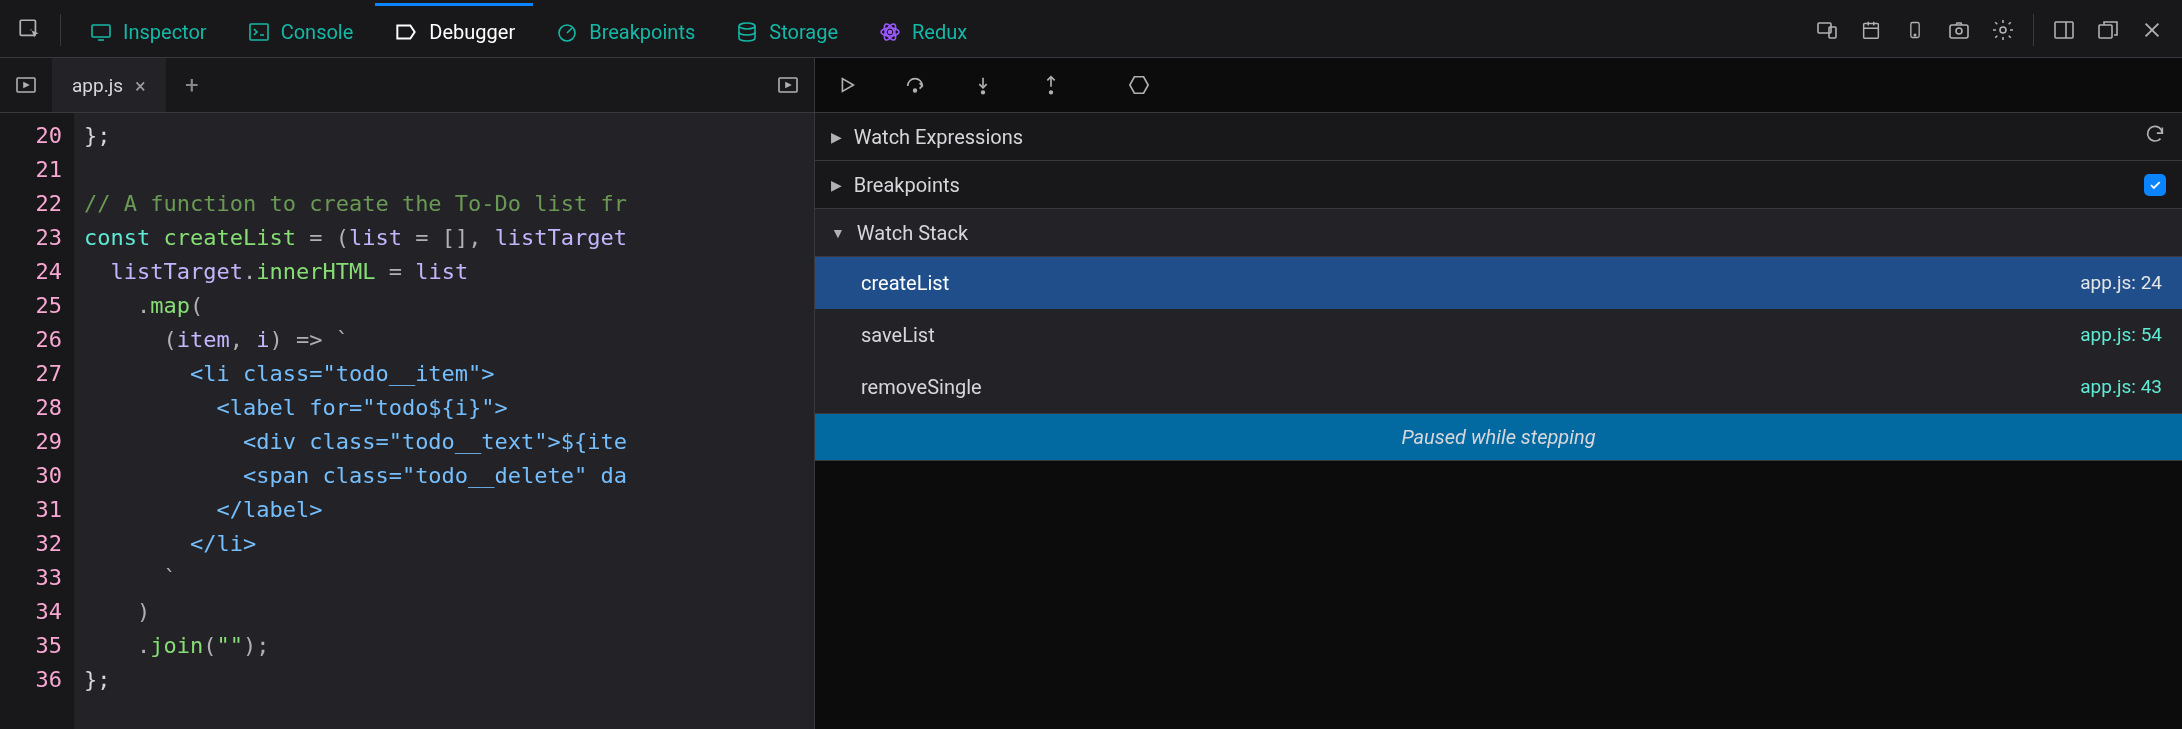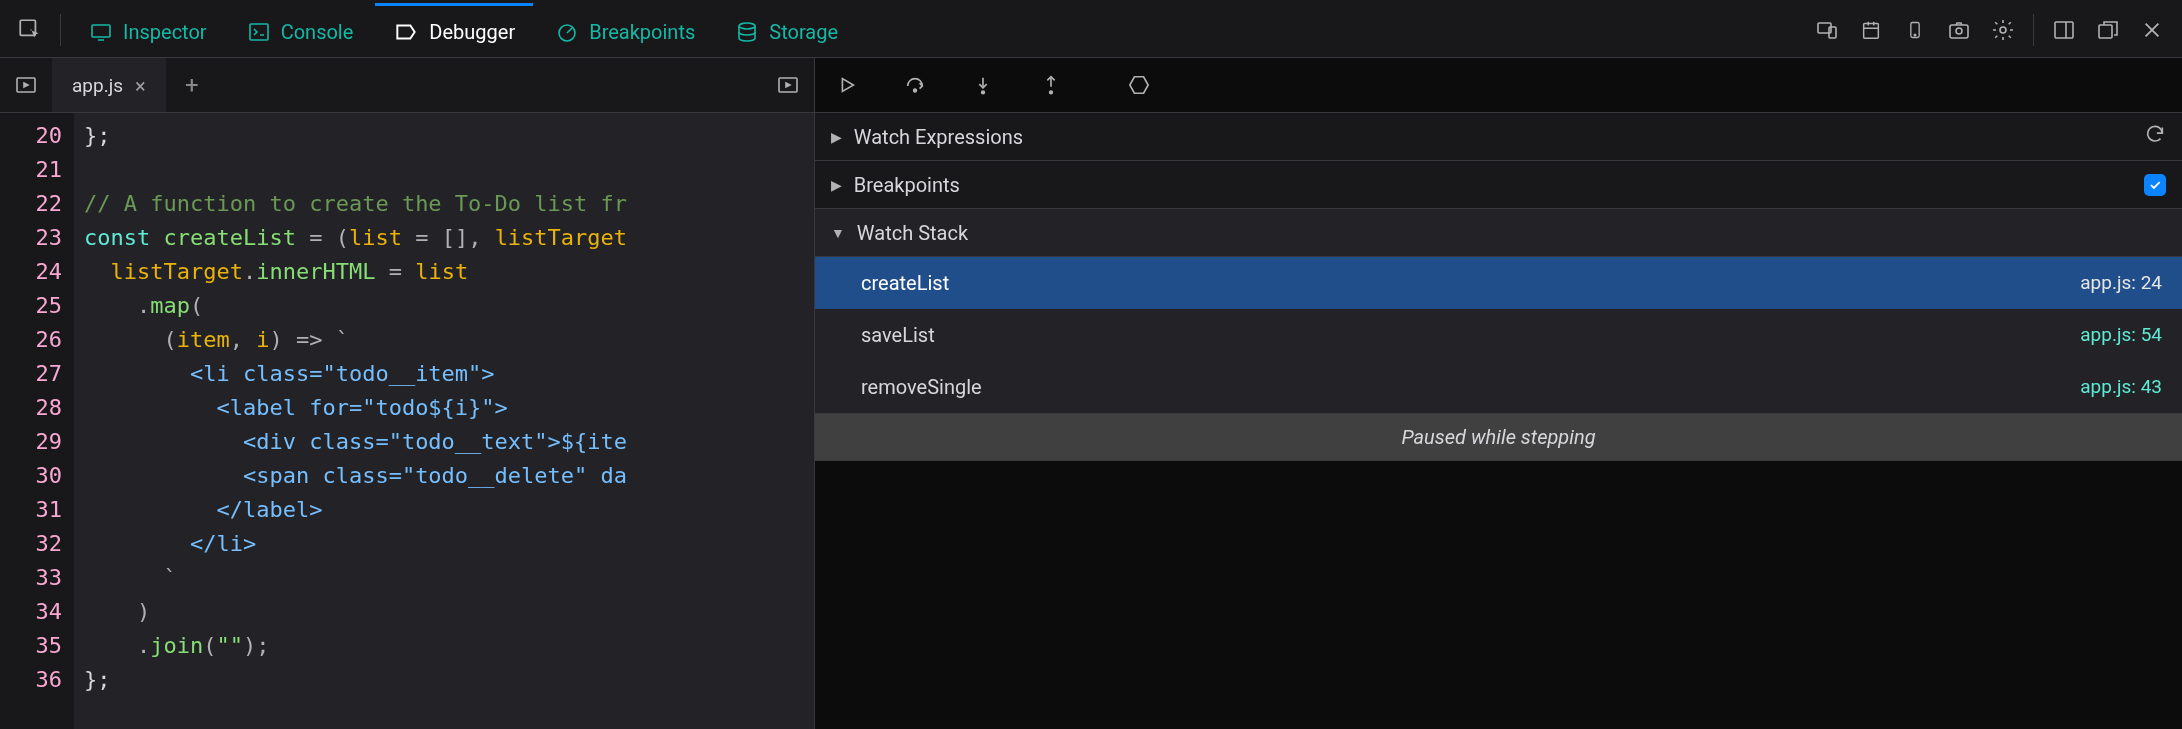--- a/index.html
+++ b/index.html
@@ -91,21 +91,21 @@
   width:74px;
 }
 .code{
   padding:6px 0 6px 10px;
   white-space:pre;
   color:#b1b1b3;
 }
 .tok-cm{ color:#6a9955; }
 .tok-kw{ color:#5eead4; }
 .tok-fn{ color:#86de74; }
-.tok-var{ color:#eab308; }
+.tok-var{ color:#c4b5fd; }
 .tok-op{ color:#b1b1b3; }
 .tok-str{ color:#86de74; }
 .tok-tag{ color:#75bfff; }
 .tok-punc{ color:#d7d7db; }
 
 
 .ctrl-row{
   height:55px;
   display:flex; align-items:center;
   border-bottom:1px solid #38383d;
@@ -141,21 +141,21 @@
   cursor:pointer;
 }
 .frame.selected{ background:#204e8a; color:#fff; }
 .frame .loc{ margin-left:auto; color:#5eead4; font-size:19px; }
 .frame.selected .loc{ color:#e6e6e6; }
 
 .paused{
   height:48px;
   display:flex; align-items:center; justify-content:center;
   font-style:italic; font-size:20px;
-  background:#404040;
+  background:#0369a1;
   border-top:1px solid #38383d;
   border-bottom:1px solid #38383d;
 }
 </style>
 </head>
 <body>
 
 <div class="top-toolbar">
   <div class="icon-btn">
     <svg width="26" height="26" viewBox="0 0 24 24" fill="none" stroke="currentColor" stroke-width="1.6">
@@ -199,20 +199,29 @@
 
   <div class="tool-btn">
     <svg width="24" height="24" viewBox="0 0 24 24" fill="none" stroke="currentColor" stroke-width="1.6">
         <ellipse cx="12" cy="6" rx="8" ry="3"></ellipse>
         <path d="M4 6v12c0 1.7 3.6 3 8 3s8-1.3 8-3V6"></path>
         <path d="M4 12c0 1.7 3.6 3 8 3s8-1.3 8-3"></path>
       </svg>
     <span>Storage</span>
   </div>
 
+  <div class="tool-btn">
+    <svg width="24" height="24" viewBox="0 0 24 24" fill="none" stroke="#9b59ff" stroke-width="1.6">
+        <ellipse cx="12" cy="12" rx="9" ry="4"></ellipse>
+        <ellipse cx="12" cy="12" rx="9" ry="4" transform="rotate(60 12 12)"></ellipse>
+        <ellipse cx="12" cy="12" rx="9" ry="4" transform="rotate(-60 12 12)"></ellipse>
+        <circle cx="12" cy="12" r="1.5" fill="#9b59ff"></circle>
+      </svg>
+    <span>Redux</span>
+  </div>
 
   <div class="flex-spacer"></div>
 
   <div class="icon-btn">
       <svg width="24" height="24" viewBox="0 0 24 24" fill="none" stroke="currentColor" stroke-width="1.6">
         <rect x="3" y="5" width="13" height="10" rx="1"></rect>
         <rect x="14" y="9" width="7" height="11" rx="1"></rect>
       </svg>
     </div>
   <div class="icon-btn">

